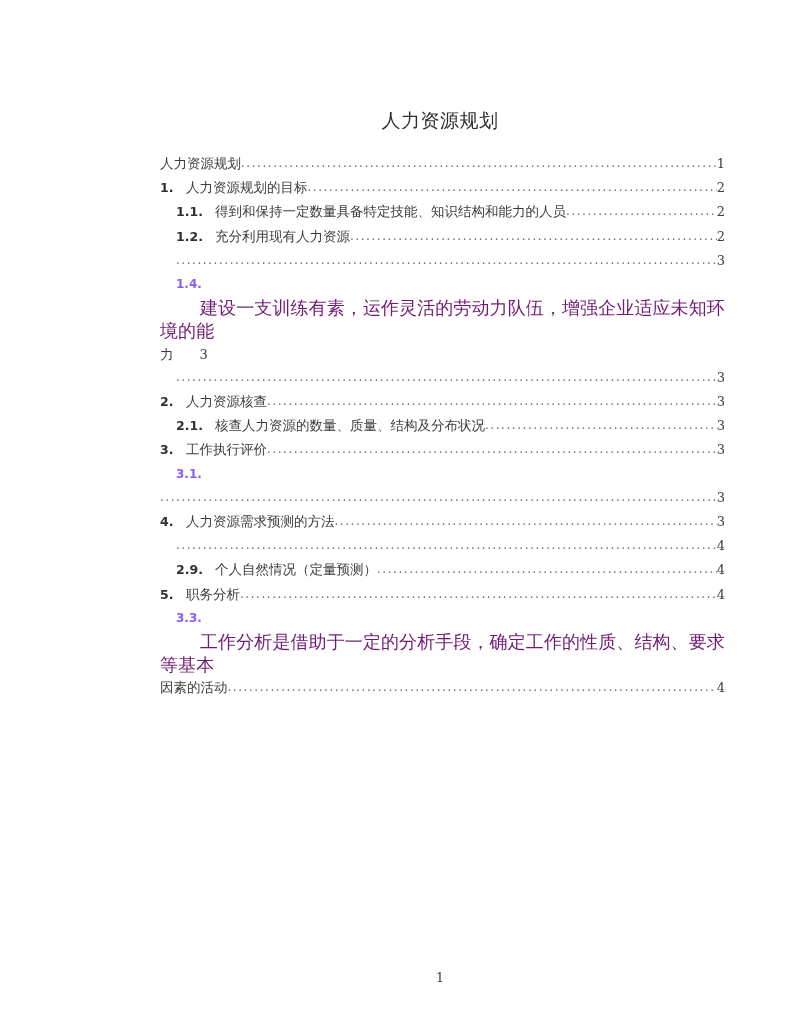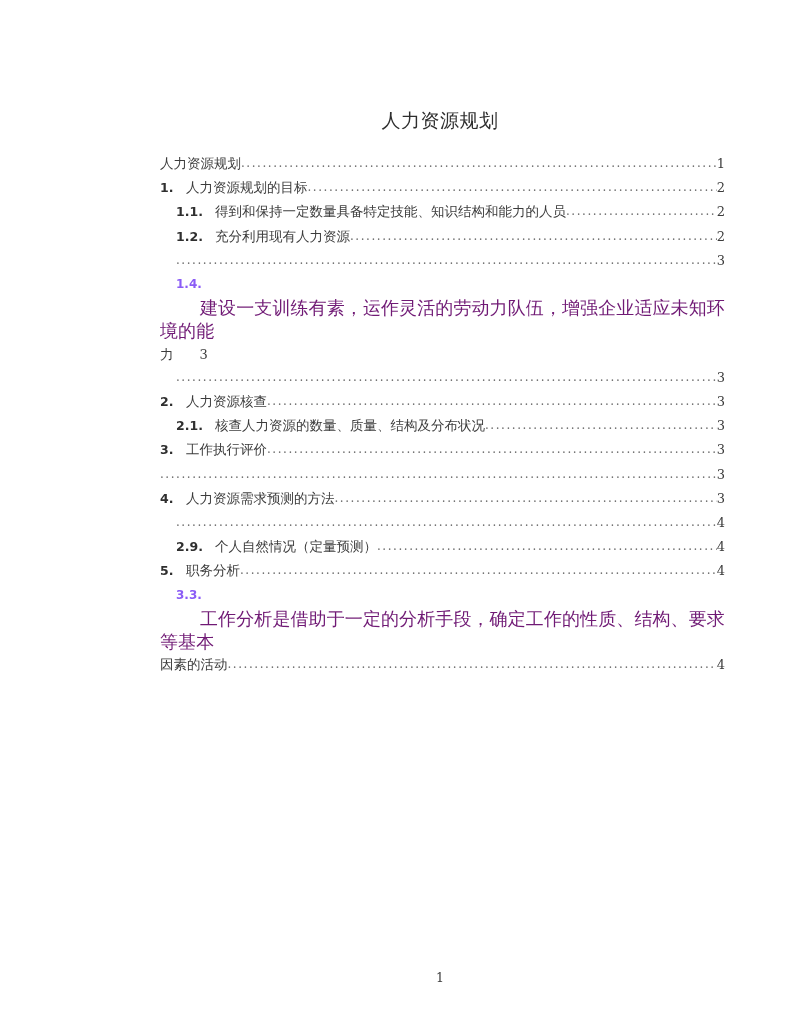--- a/index.html
+++ b/index.html
@@ -227,20 +227,21 @@
         </div>
       </div>
       <div class="toc-entry lvl1">
         <div class="rowfill">
           <span class="head"><span class="num">3.</span><span class="txt">工作执行评价</span></span>
           <span class="dots"> ............................................................................................................................................................................................................................</span>
           <span class="pgnum">3</span>
         </div>
       </div>
       <div class="toc-entry wrap-entry">
+        <span class="numline">3.1.</span>
         <span class="wrap-tail">
           <span class="dots"> ............................................................................................................................................................................................................................</span>
           <span class="pgnum">3</span>
         </span>
       </div>
       <div class="toc-entry lvl1">
         <div class="rowfill">
           <span class="head"><span class="num">4.</span><span class="txt">人力资源需求预测的方法</span></span>
           <span class="dots"> ............................................................................................................................................................................................................................</span>
           <span class="pgnum">3</span>

